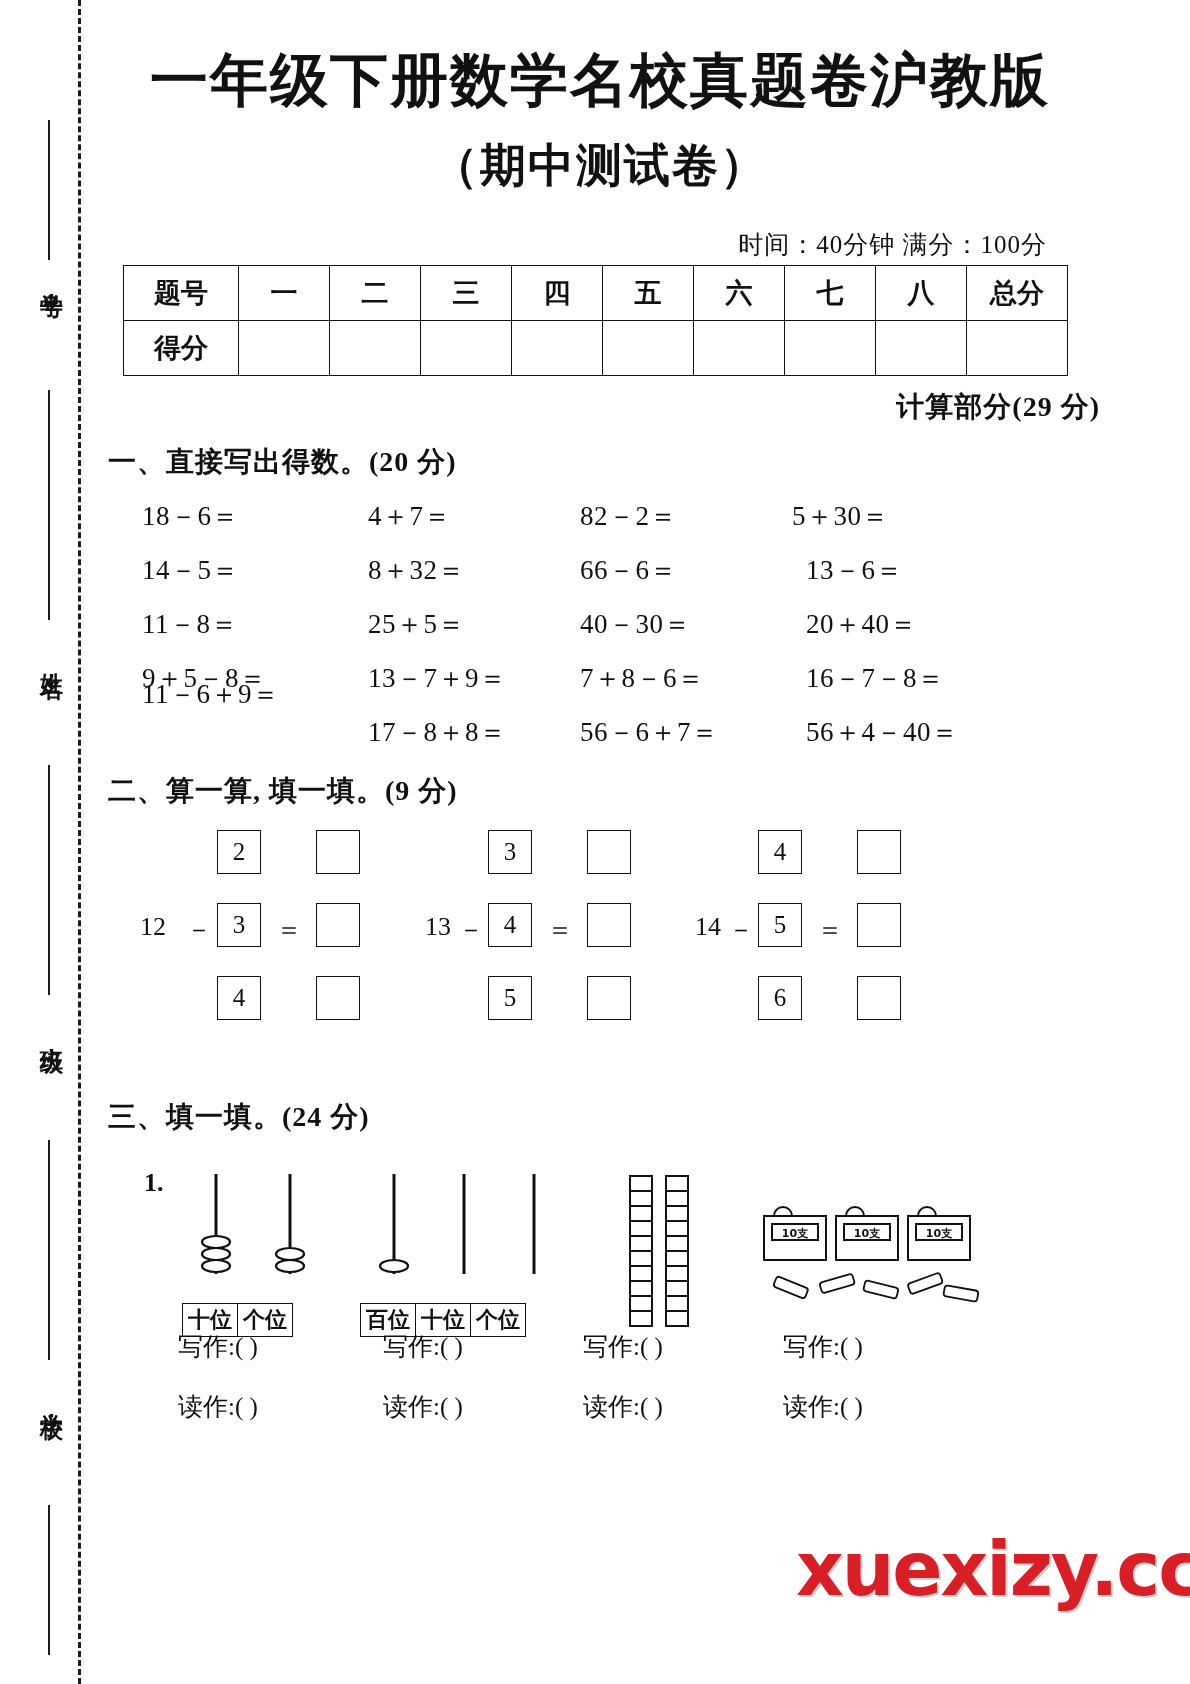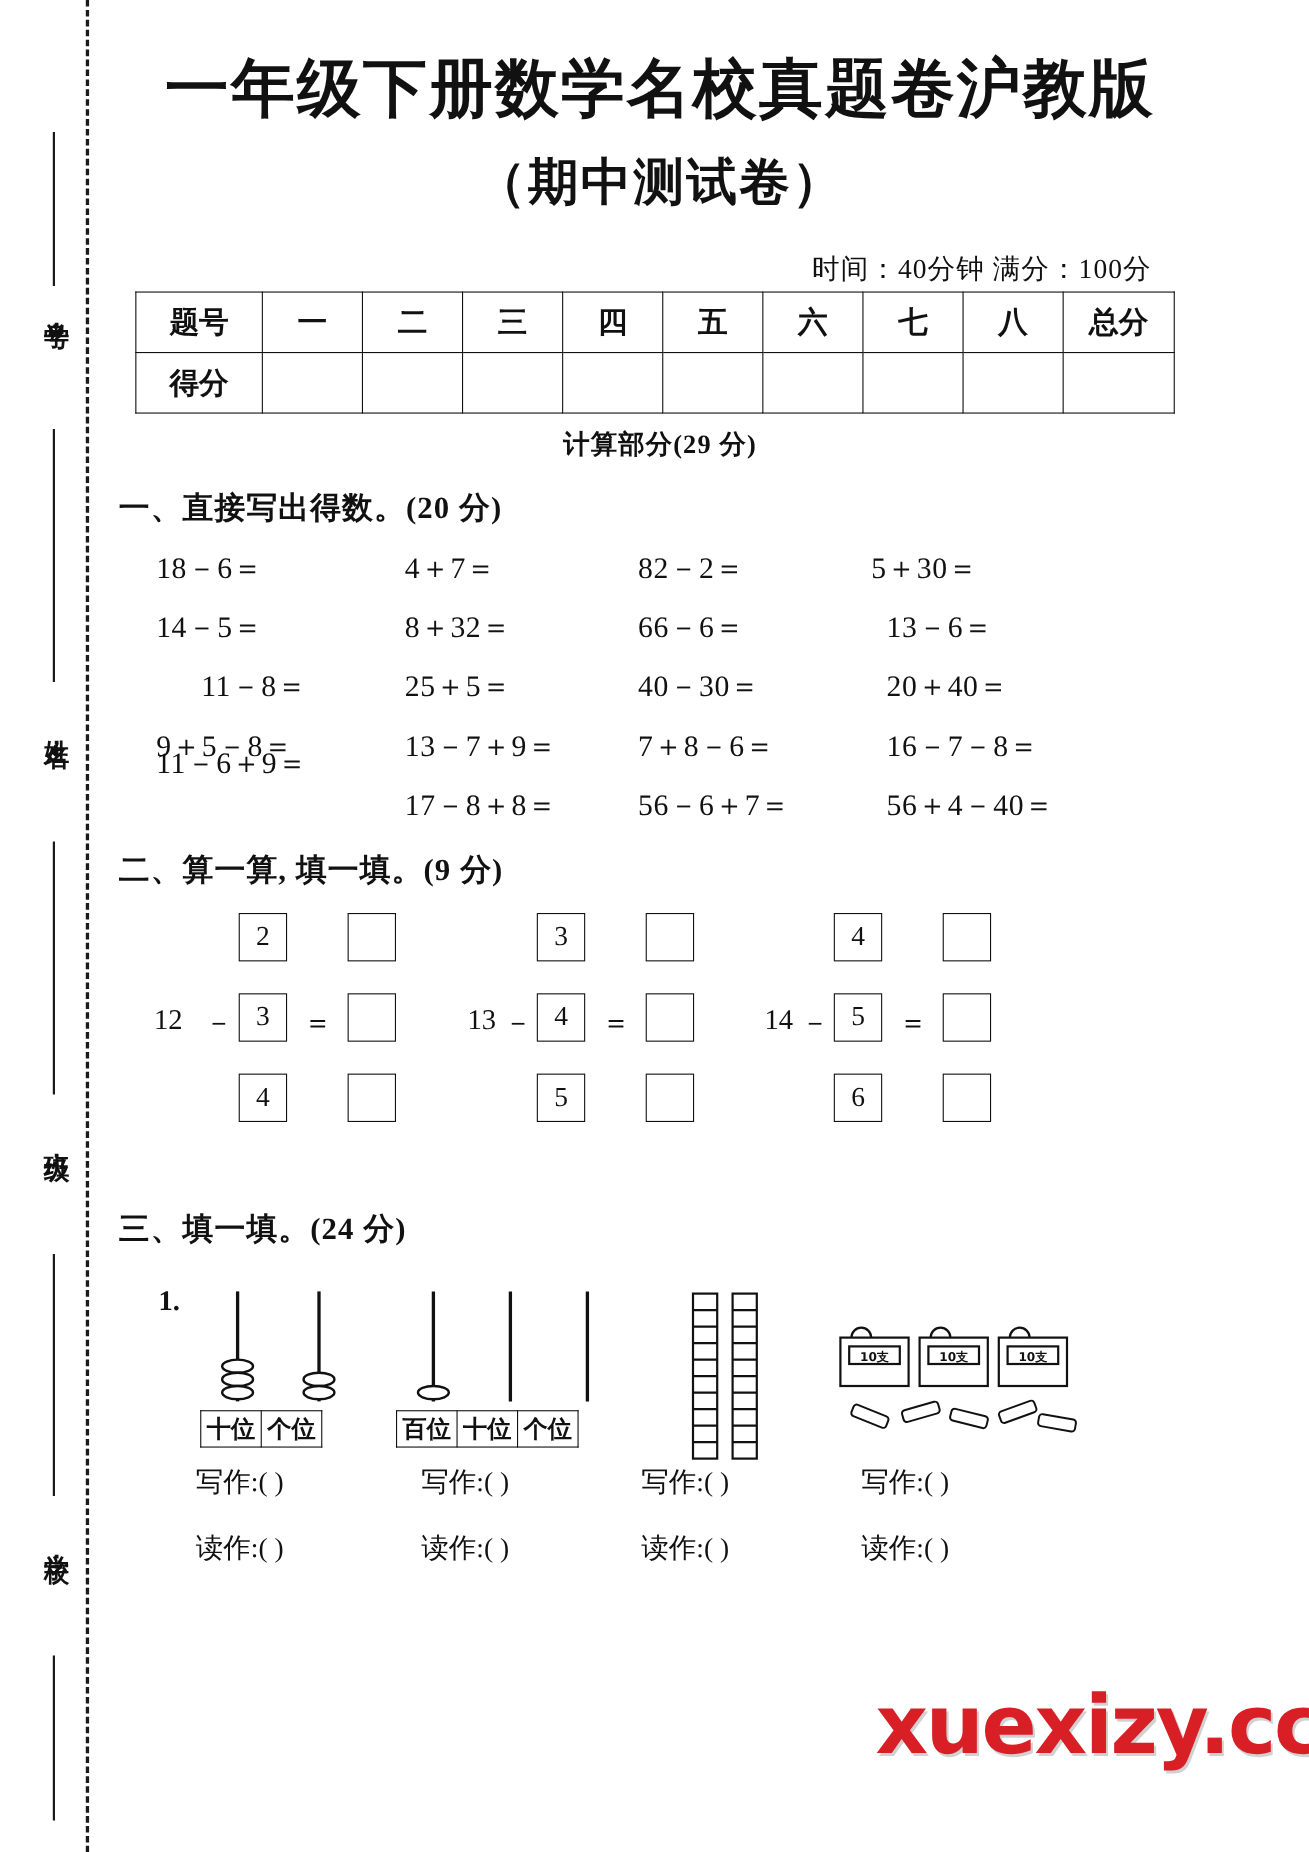--- a/index.html
+++ b/index.html
@@ -33,35 +33,35 @@
     letter-spacing:1px;white-space:nowrap;}
 
   
   .scoretable{position:absolute;left:23px;top:265px;border-collapse:collapse;}
   .scoretable td{border:1.6px solid #111;height:52px;text-align:center;
     font-size:27px;font-weight:600;}
   .scoretable td.lab{width:112px;}
   .scoretable td.col{width:88px;}
   .scoretable td.tot{width:98px;}
 
-  .partheader{position:absolute;left:0;width:1000px;text-align:center;
-    font-size:24px;font-weight:700;letter-spacing:1px;}
+  .partheader{position:absolute;left:0;width:1000px;text-align:right;
+    font-size:28px;font-weight:700;letter-spacing:1px;}
 
   .secttitle{position:absolute;font-size:28px;font-weight:700;letter-spacing:1px;}
 
   .calc{position:absolute;font-size:27px;letter-spacing:0.5px;white-space:nowrap;}
 
   
   .bx{position:absolute;border:1.8px solid #111;width:42px;height:42px;
     text-align:center;line-height:42px;font-size:25px;background:#fff;}
   .mini{position:absolute;font-size:26px;white-space:nowrap;}
 
   
   .illus{position:absolute;}
-  .pvtable{position:absolute;border-collapse:collapse;}
+  .pvtable{position:absolute;border-collapse:collapse;margin-top:21px;}
   .pvtable td{border:1.6px solid #111;height:32px;padding:0 5px;
     font-size:22px;text-align:center;font-weight:600;
     font-family:"Liberation Sans","DejaVu Sans",sans-serif;}
   .wr{position:absolute;font-size:25px;white-space:nowrap;}
 
   .footer{position:absolute;left:0;bottom:34px;width:1000px;text-align:center;
     font-size:21px;}
   .watermark{position:absolute;right:-10px;bottom:8px;
     font-family:"DejaVu Sans",sans-serif;font-size:74px;font-weight:700;
     color:#d81f26;letter-spacing:-2px;
@@ -131,21 +131,21 @@
     <div class="calc" style="left:42px;top:498px;">18－6＝</div>
     <div class="calc" style="left:268px;top:498px;">4＋7＝</div>
     <div class="calc" style="left:480px;top:498px;">82－2＝</div>
     <div class="calc" style="left:692px;top:498px;">5＋30＝</div>
 
     <div class="calc" style="left:42px;top:552px;">14－5＝</div>
     <div class="calc" style="left:268px;top:552px;">8＋32＝</div>
     <div class="calc" style="left:480px;top:552px;">66－6＝</div>
     <div class="calc" style="left:706px;top:552px;">13－6＝</div>
 
-    <div class="calc" style="left:42px;top:606px;margin-left:41px;">11－8＝</div>
+    <div class="calc" style="left:42px;top:606px;">11－8＝</div>
     <div class="calc" style="left:268px;top:606px;">25＋5＝</div>
     <div class="calc" style="left:480px;top:606px;">40－30＝</div>
     <div class="calc" style="left:706px;top:606px;">20＋40＝</div>
 
     <div class="calc" style="left:42px;top:660px;">9＋5－8＝</div>
     <div class="calc" style="left:268px;top:660px;">13－7＋9＝</div>
     <div class="calc" style="left:480px;top:660px;">7＋8－6＝</div>
     <div class="calc" style="left:706px;top:660px;">16－7－8＝</div>
 
     <div class="calc" style="left:42px;top:676px;">11－6＋9＝</div>

